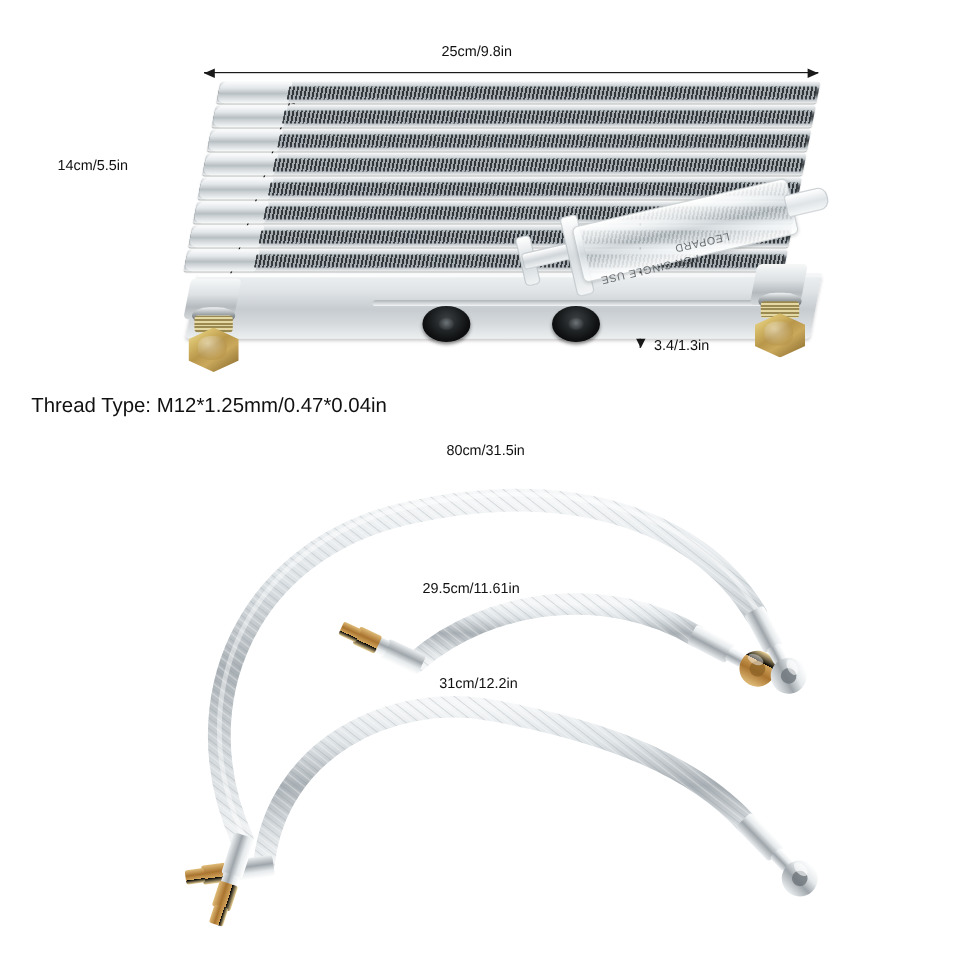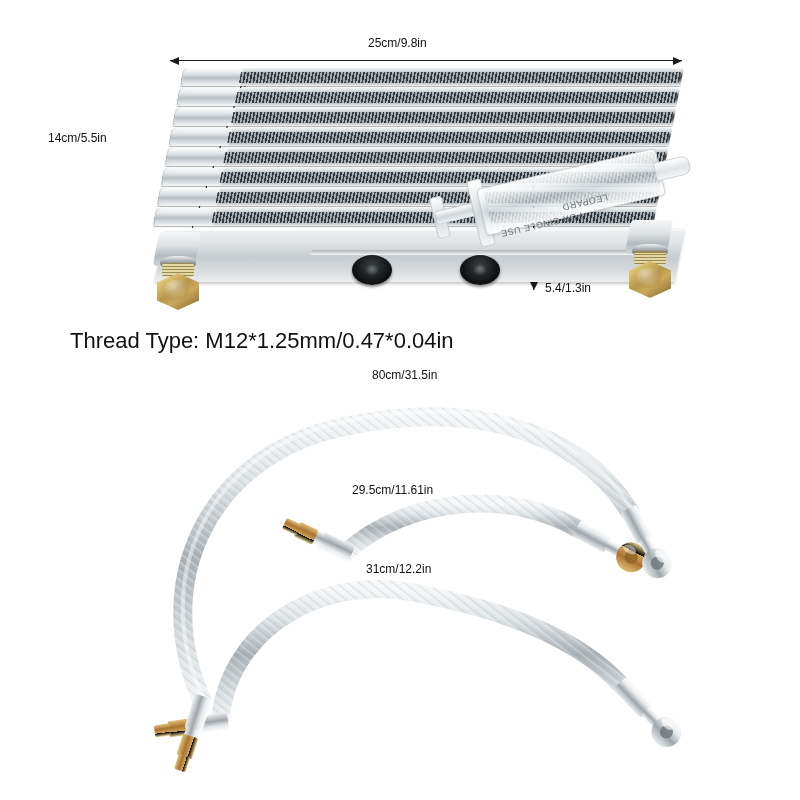--- a/index.html
+++ b/index.html
@@ -159,39 +159,39 @@
   
   #hose-assembly{position:absolute;left:110px;top:370px;width:690px;height:420px;}
 
   .braid{
     fill:none;
     stroke-linecap:round;
   }
 
   
   .dim-label{font-size:12px;}
-  .thread-label{font-size:22px;margin-left:44px;}
+  .thread-label{font-size:17px;}
 </style>
 </head>
 <body>
 
 <div class="canvas">
 
   <div>
 
     <div class="arrow-h" style="left:170px;top:60px;width:512px;"></div>
     <div class="lbl dim-label" style="left:368px;top:36px;">25cm/9.8in</div>
 
     <div class="arrow-diag" style="left:116px;top:168px;width:200px;height:10px;transform:rotate(-71deg);">
       <div class="shaft"></div>
     </div>
     <div class="lbl dim-label" style="left:48px;top:131px;">14cm/5.5in</div>
 
     <div class="arrow-v" style="left:533px;top:172px;height:118px;"></div>
-    <div class="lbl dim-label" style="left:545px;top:281px;">5.4/1.3in</div>
+    <div class="lbl dim-label" style="left:545px;top:281px;">3.4/1.3in</div>
 
     <div id="cooler-assembly">
 
       <div class="cooler-core">
         <div class="fin-row" style="top:0px;">   
             <div class="tube-end"></div>
             <div class="louvers"></div>
           </div>
         <div class="fin-row" style="top:20px;">  
             <div class="tube-end"></div>

